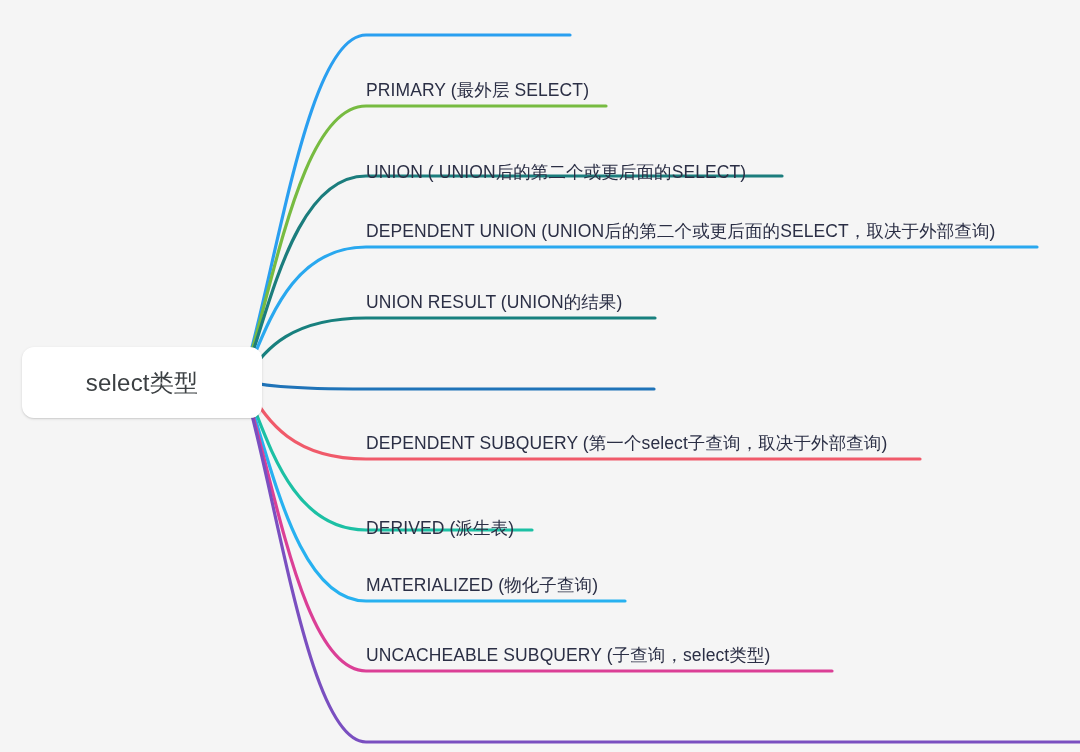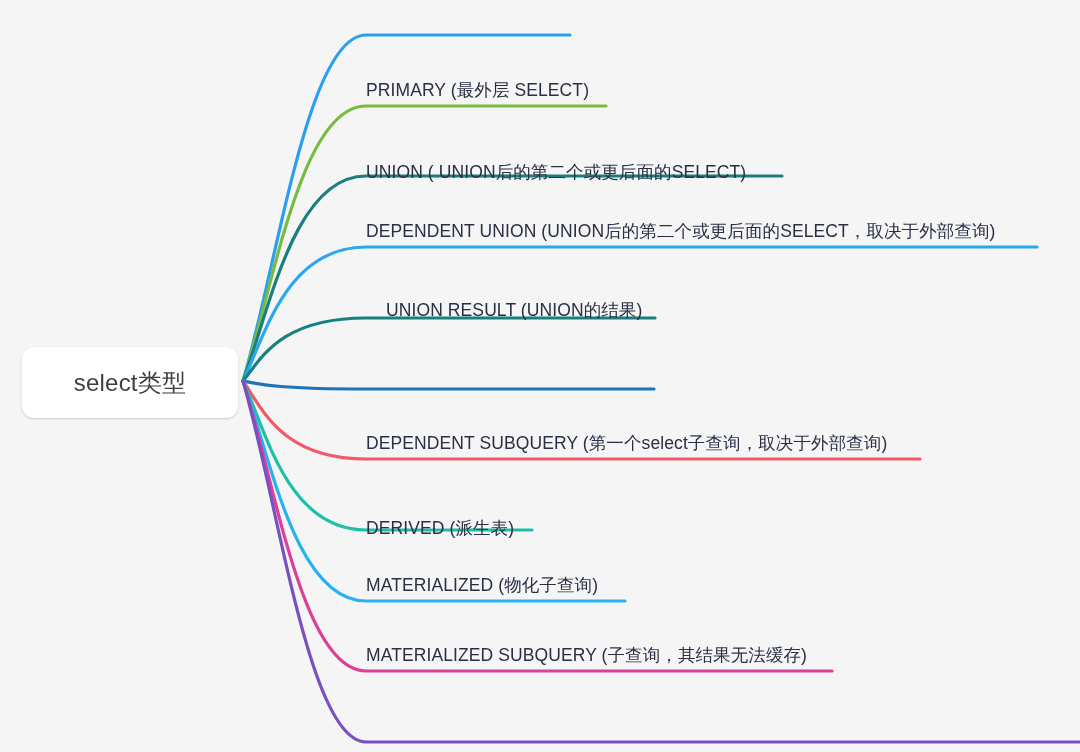--- a/index.html
+++ b/index.html
@@ -26,21 +26,21 @@
     left: 0;
     top: 0;
     width: 1080px;
     height: 752px;
     pointer-events: none;
   }
   .root-node {
     position: absolute;
     left: 22px;
     top: 347px;
-    width: 216px;
+    width: 240px;
     height: 71px;
     background: #ffffff;
     border-radius: 12px;
     box-shadow: 0 1px 3px rgba(0,0,0,0.13), 0 1px 1px rgba(0,0,0,0.06);
     display: flex;
     align-items: center;
     justify-content: center;
   }
   .root-label {
     font-size: 24px;
@@ -76,18 +76,18 @@
       <path d="M 243 381 C 278.66 503.74, 309.1 742, 366 742 L 1080 742" fill="none" stroke="#7a4fc0" stroke-width="3.2" stroke-linecap="round" stroke-linejoin="round"></path>
     </svg>
 
   <div class="root-node">
     <span class="root-label">select类型</span>
   </div>
 
     <div class="branch-label" style="left: 366px; top: 82px;">PRIMARY (最外层 SELECT)</div>
     <div class="branch-label" style="left: 366px; top: 164px; text-align: right;">UNION ( UNION后的第二个或更后面的SELECT)</div>
     <div class="branch-label" style="left: 366px; top: 223px;">DEPENDENT UNION (UNION后的第二个或更后面的SELECT，取决于外部查询)</div>
-    <div class="branch-label" style="left: 366px; top: 302px; margin-left: 20px;">UNION RESULT (UNION的结果)</div>
+    <div class="branch-label" style="left: 366px; top: 294px;">UNION RESULT (UNION的结果)</div>
     <div class="branch-label" style="left: 366px; top: 435px;">DEPENDENT SUBQUERY (第一个select子查询，取决于外部查询)</div>
     <div class="branch-label" style="left: 366px; top: 520px;">DERIVED (派生表)</div>
     <div class="branch-label" style="left: 366px; top: 577px;">MATERIALIZED (物化子查询)</div>
-    <div class="branch-label" style="left: 366px; top: 647px;">MATERIALIZED SUBQUERY (子查询，其结果无法缓存)</div>
+    <div class="branch-label" style="left: 366px; top: 647px;">UNCACHEABLE SUBQUERY (子查询，select类型)</div>
   </div>
 
 </body></html>

